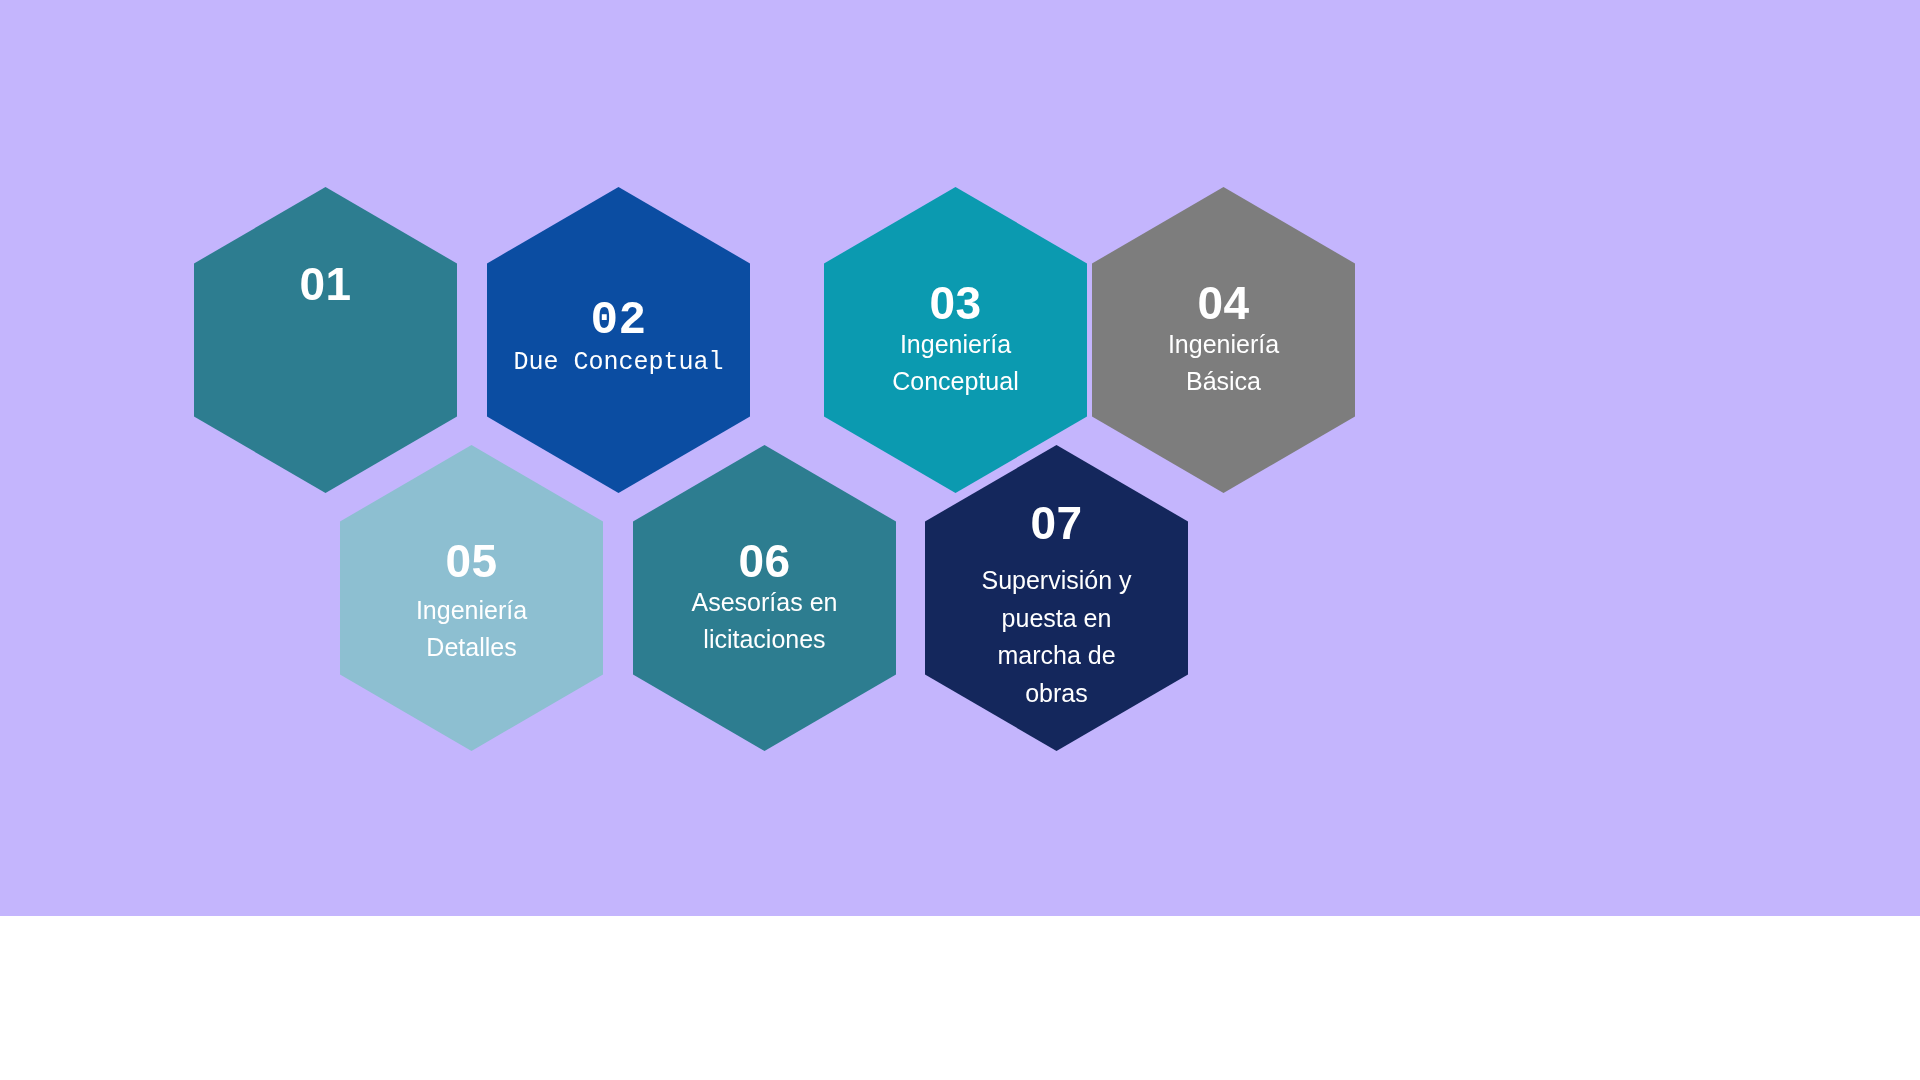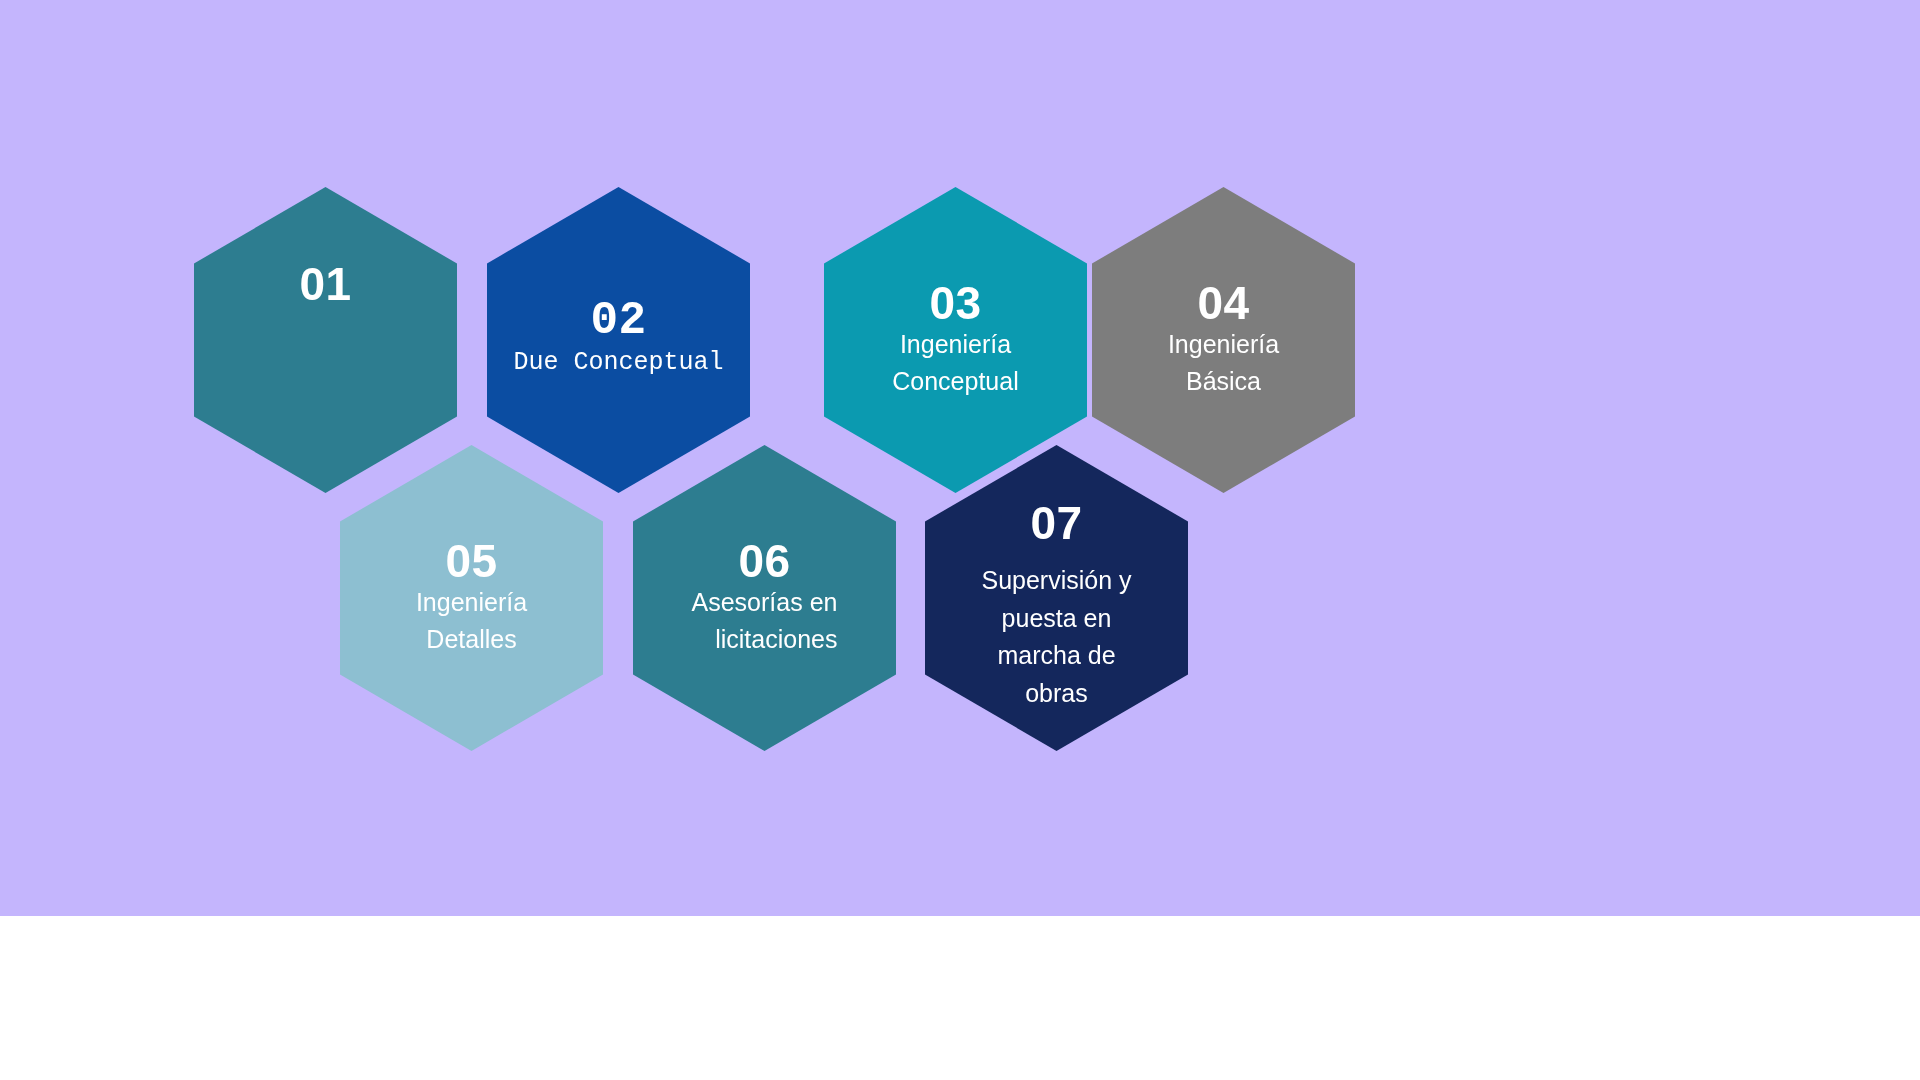--- a/index.html
+++ b/index.html
@@ -83,27 +83,27 @@
       </div>
     </div>
     <div class="hex" style="left: 1092px; top: 187px; background: rgb(125, 125, 125);">
       <div class="hex-inner" style="padding-top: 92.5px;">
         <div class="hex-number">04</div>
         <div class="hex-label">Ingeniería
 Básica</div>
       </div>
     </div>
     <div class="hex" style="left: 340px; top: 445px; background: rgb(141, 191, 209);">
-      <div class="hex-inner" style="padding-top: 92.5px;">
+      <div class="hex-inner" style="padding-top: 92.5px; gap: 8px;">
         <div class="hex-number">05</div>
         <div class="hex-label">Ingeniería
 Detalles</div>
       </div>
     </div>
-    <div class="hex" style="left: 633px; top: 445px; background: rgb(45, 125, 144); text-align: right;">
+    <div class="hex" style="left: 633px; top: 445px; background: rgb(45, 125, 144);">
       <div class="hex-inner" style="padding-top: 92.5px;">
         <div class="hex-number">06</div>
         <div class="hex-label">Asesorías en
 licitaciones</div>
       </div>
     </div>
     <div class="hex" style="left: 925px; top: 445px; background: rgb(20, 39, 92);">
       <div class="hex-inner" style="padding-top: 55px; gap: 16px;">
         <div class="hex-number">07</div>
         <div class="hex-label">Supervisión y

